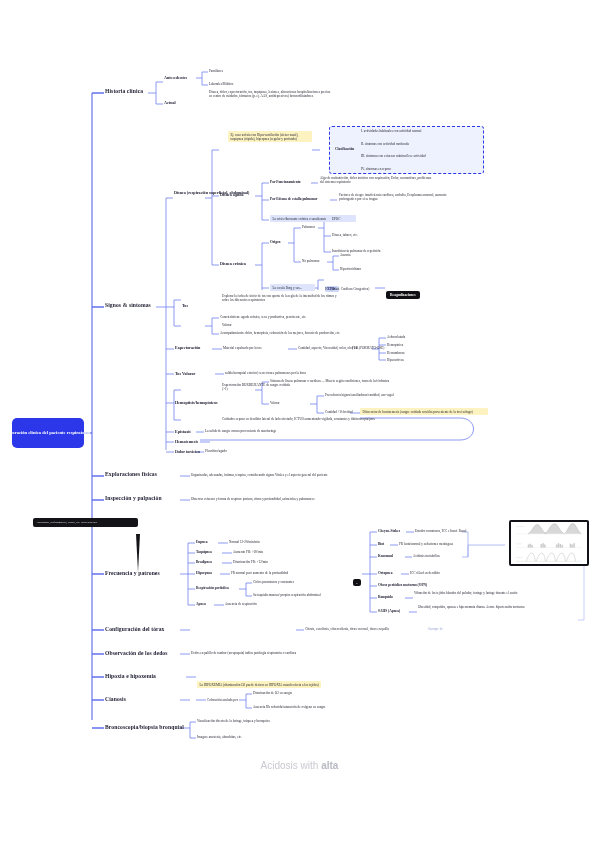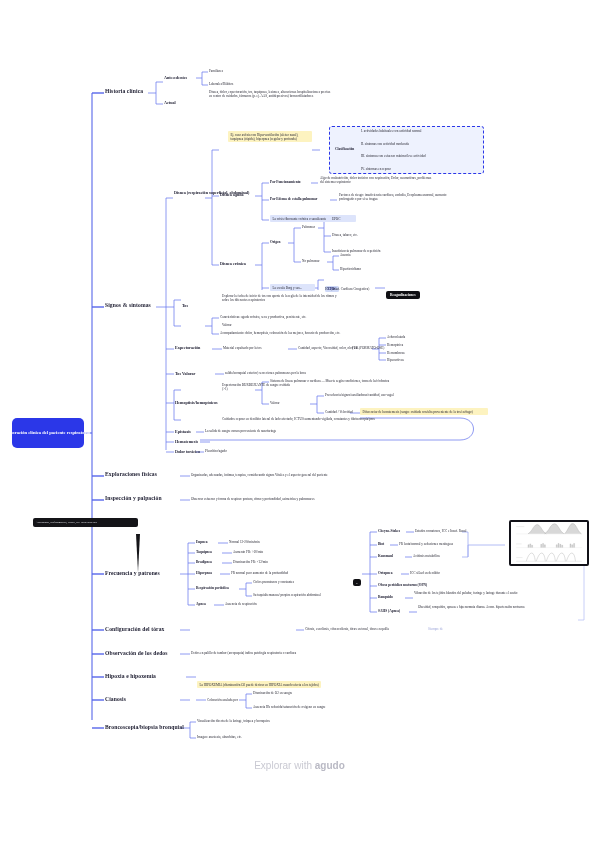--- a/index.html
+++ b/index.html
@@ -550,16 +550,16 @@
     <span>Broncoscopia/biopsia bronquial</span>
   </div>
   <div class="node leaf" style="left:197px; top:719px;">
     <span>Visualización directa de la laringe, tráquea y bronquios</span>
   </div>
   <div class="node leaf" style="left:197px; top:735px;">
     <span>Imagen: anestesia, absorbitas, etc.</span>
   </div>
 
   <div class="footer">
-    <span>Explorar with </span><b>agudo</b>
+    <span>Acidosis with </span><b>alta</b>
   </div>
 
 </div>
 
 </body></html>

